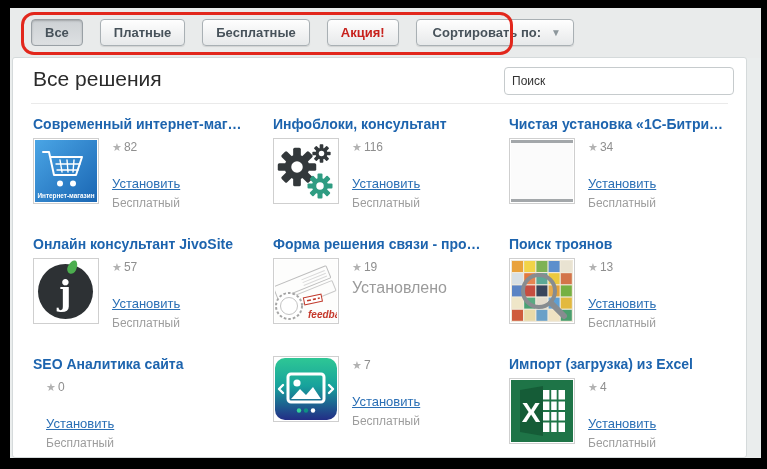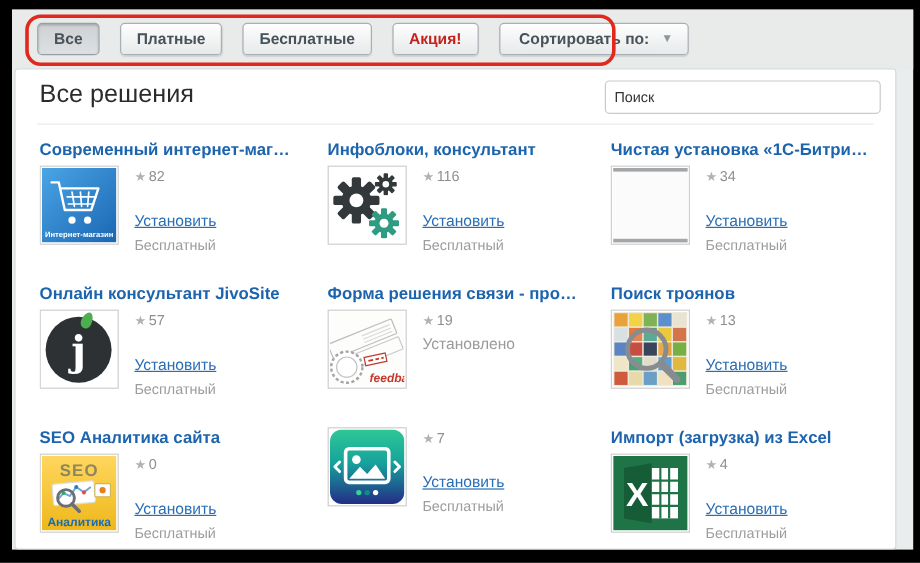--- a/index.html
+++ b/index.html
@@ -36,21 +36,21 @@
   .r0 { top:0; }    .r1 { top:120px; }   .r2 { top:240px; }
   .title-link { display:block; font-size:14px; font-weight:bold; color:#1d64ae; text-decoration:none;
     white-space:nowrap; overflow:hidden; margin-bottom:6px; cursor:pointer; }
   .cardbody { display:flex; }
   .iconbox { width:66px; height:66px; border:1px solid #cfcfcf; background:#fff; padding:1px; flex:0 0 auto; }
   .iconbox > * { display:block; }
   .meta { margin-left:13px; padding-top:2px; }
   .rating { font-size:12px; color:#8f8f8f; }
   .rating .star { color:#b2b2b2; font-size:11px; margin-right:2px; }
   .install { display:inline-block; margin-top:22px; font-size:13px; color:#2a6fb5; text-decoration:underline; cursor:pointer; }
-  .installed { display:inline-block; margin-top:5px; font-size:13px; color:#9b9b9b; }
+  .installed { display:inline-block; margin-top:5px; font-size:16px; color:#9b9b9b; }
   .price { margin-top:4px; font-size:12px; color:#9d9d9d; }
 
   
   .icon-blank { width:62px; height:62px; background:#fbfbfb;
     border-top:3px solid #a3a7aa; border-bottom:3px solid #a3a7aa; }
   .icon-jivo { position:relative; width:62px; height:62px; background:#fff; }
   .icon-jivo .disc { position:absolute; left:3px; top:4px; width:55px; height:55px; border-radius:50%;
     background:#2d3134; color:#fff; font-family:"DejaVu Serif", serif; font-weight:bold; font-size:34px;
     text-align:center; line-height:58px; }
   .icon-jivo .leaf { position:absolute; left:33px; top:0px; width:9px; height:14px; background:#4cae4f;
@@ -256,38 +256,20 @@
             <div class="rating"><span class="star">★</span><span>13</span></div>
             <a class="install">Установить</a>
             <div class="price">Бесплатный</div>
           </div>
         </div>
       </div>
 
       <div class="cell c0 r2">
         <a class="title-link">SEO Аналитика сайта</a>
         <div class="cardbody">
-          <span class="iconbox">
-            <svg width="62" height="62" viewBox="0 0 62 62">
-              <rect width="62" height="62" fill="url(#bgGold)"></rect>
-              <text x="31" y="17" text-anchor="middle" font-size="14" font-weight="bold" fill="#8e8660" letter-spacing="1">SEO</text>
-              <g transform="rotate(-5 27 31)">
-                <rect x="9" y="22" width="35" height="18" rx="2" fill="#fff" stroke="#ddd"></rect>
-                <polyline points="12,36 18,30 23,33 29,26 35,31 41,27" fill="none" stroke="#6aa5d8" stroke-width="1.6"></polyline>
-                <circle cx="18" cy="30" r="1.7" fill="#27ae60"></circle>
-                    <circle cx="29" cy="26" r="1.7" fill="#2980b9"></circle>
-                    <circle cx="35" cy="31" r="1.7" fill="#e74c3c"></circle>
-              </g>
-              <rect x="44" y="23" width="13" height="11" rx="1" fill="#fff" stroke="#cdb75c"></rect>
-              <circle cx="50.5" cy="28.5" r="2.6" fill="#e67e22"></circle>
-              <circle cx="20" cy="35" r="7" fill="none" stroke="#6b6f73" stroke-width="2.4"></circle>
-              <line x1="25" y1="40" x2="31" y2="46" stroke="#6b6f73" stroke-width="3" stroke-linecap="round"></line>
-              <text x="31" y="58" text-anchor="middle" font-size="10" font-weight="bold" fill="#1a6bb5">Аналитика</text>
-            </svg>
-          </span>
           <div class="meta">
             <div class="rating"><span class="star">★</span><span>0</span></div>
             <a class="install">Установить</a>
             <div class="price">Бесплатный</div>
           </div>
         </div>
       </div>
 
       <div class="cell c1 r2">
         <div class="cardbody">

